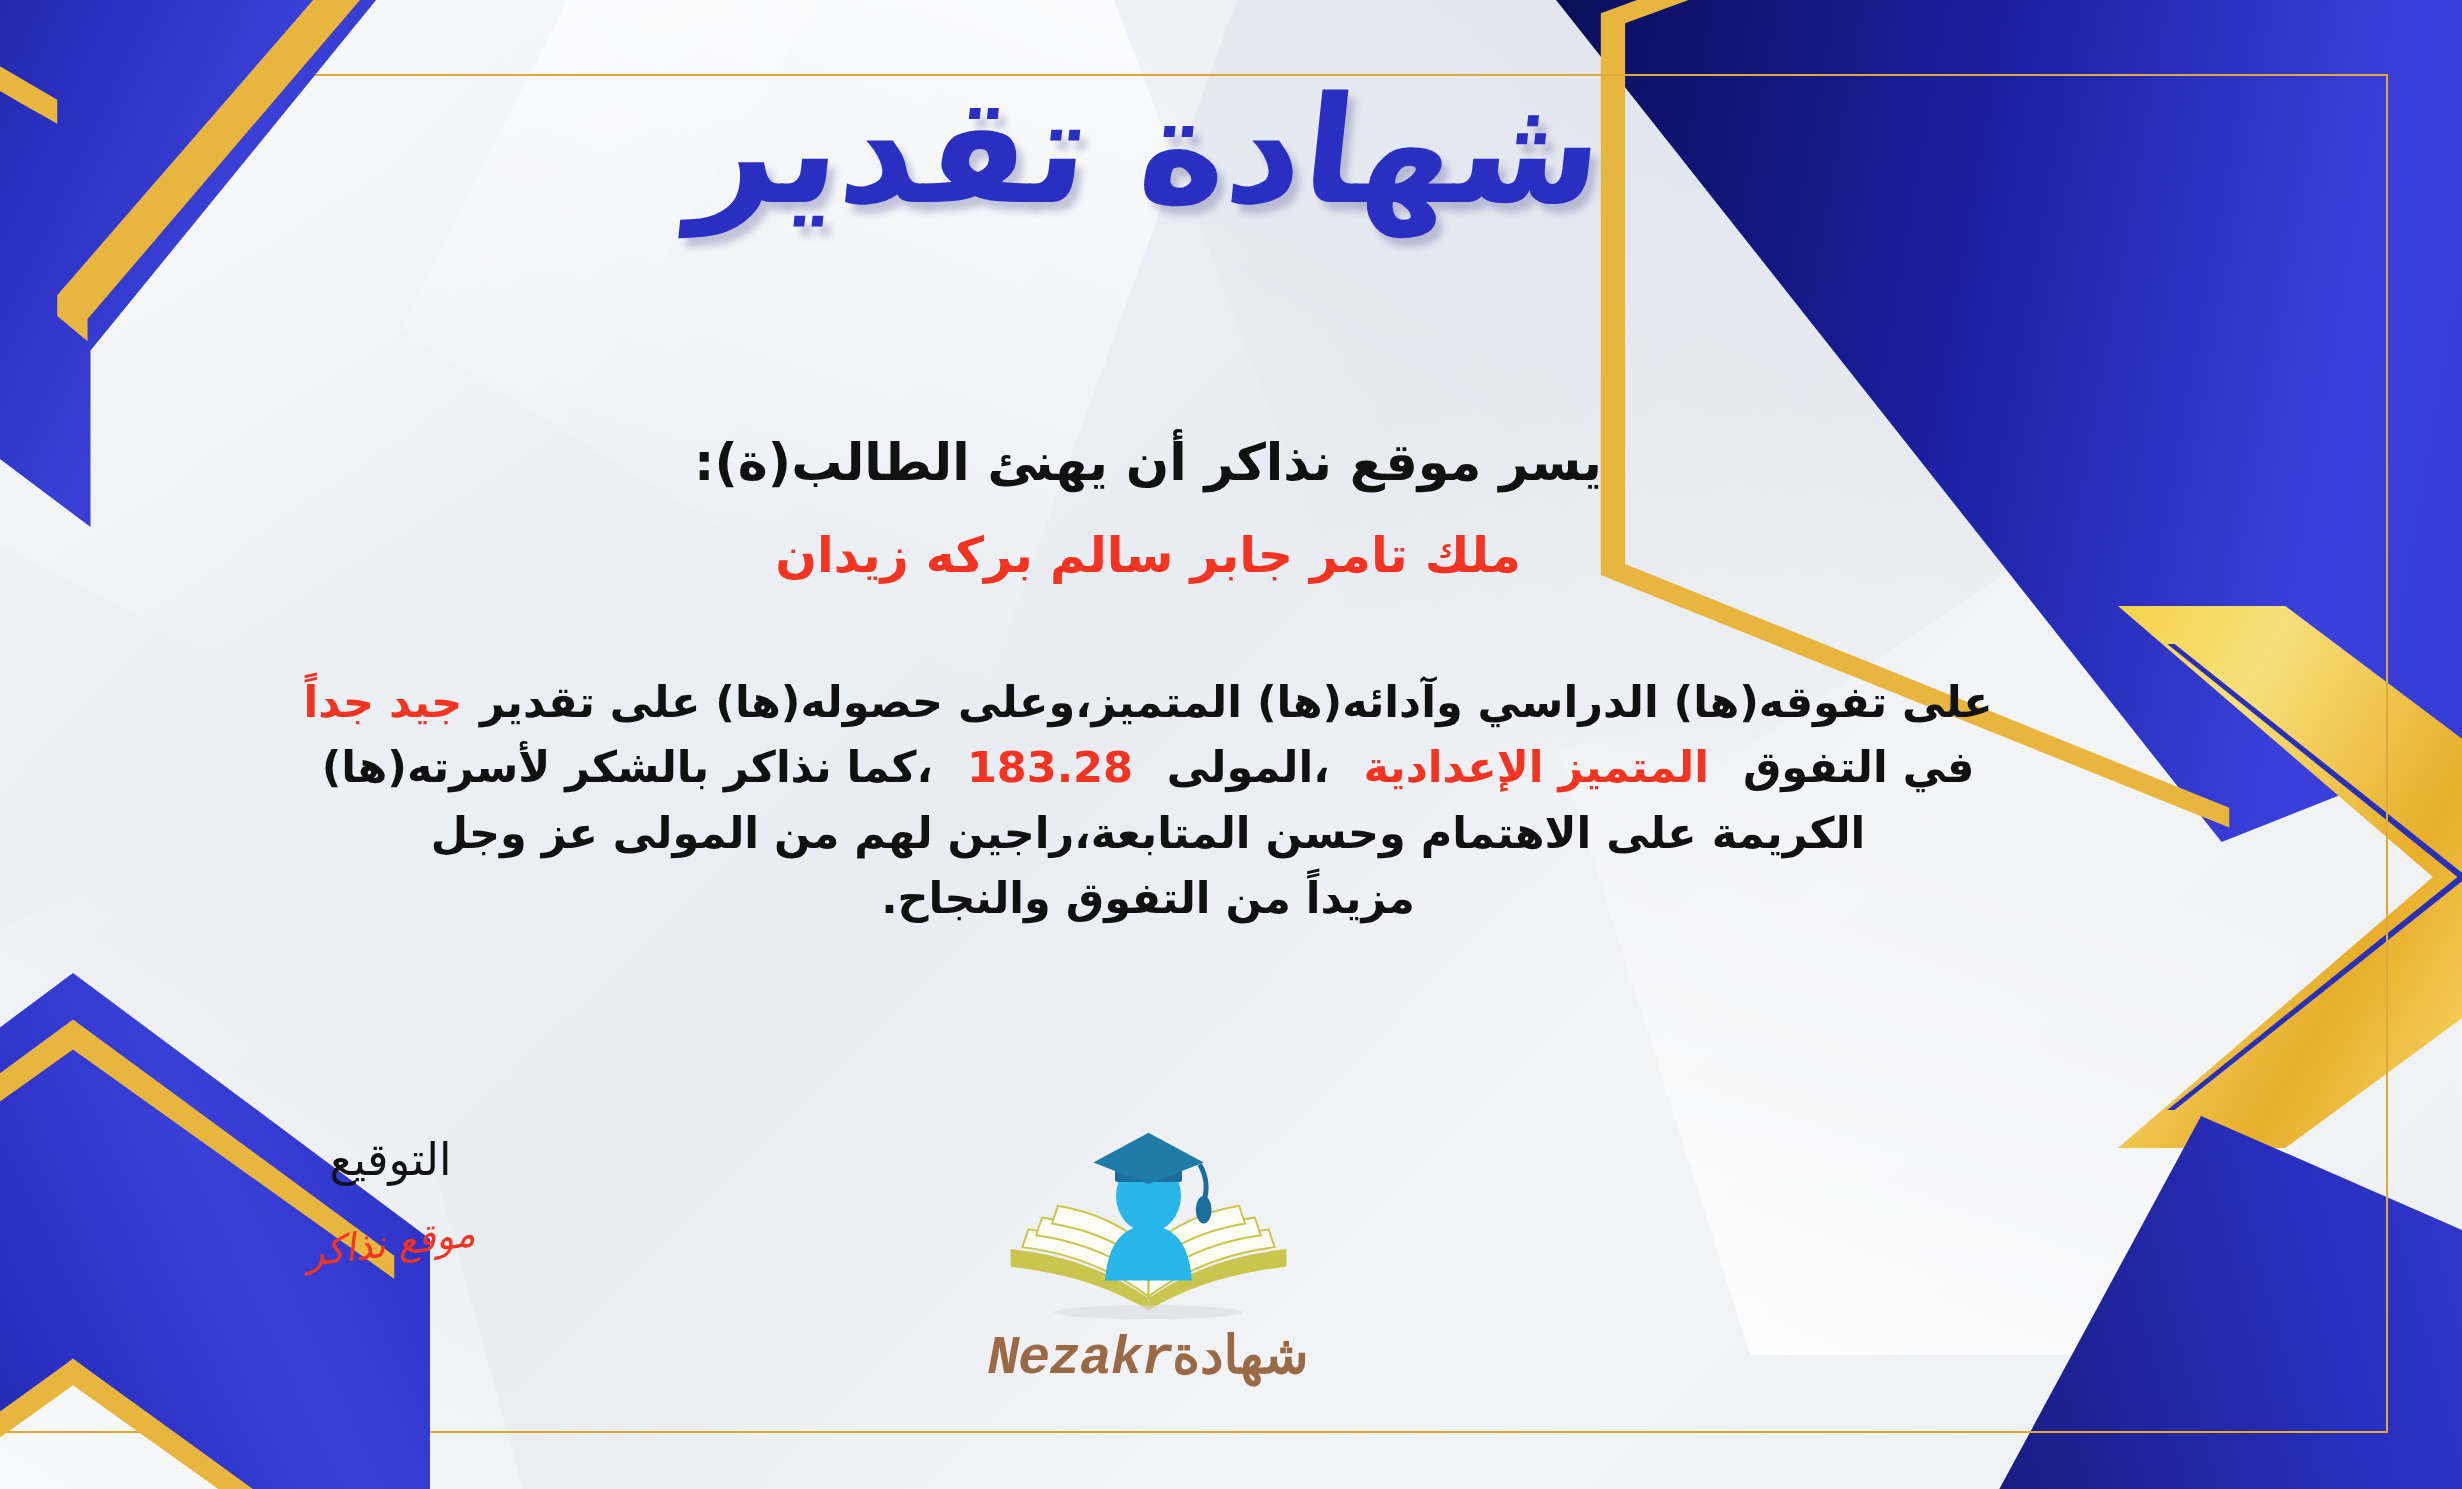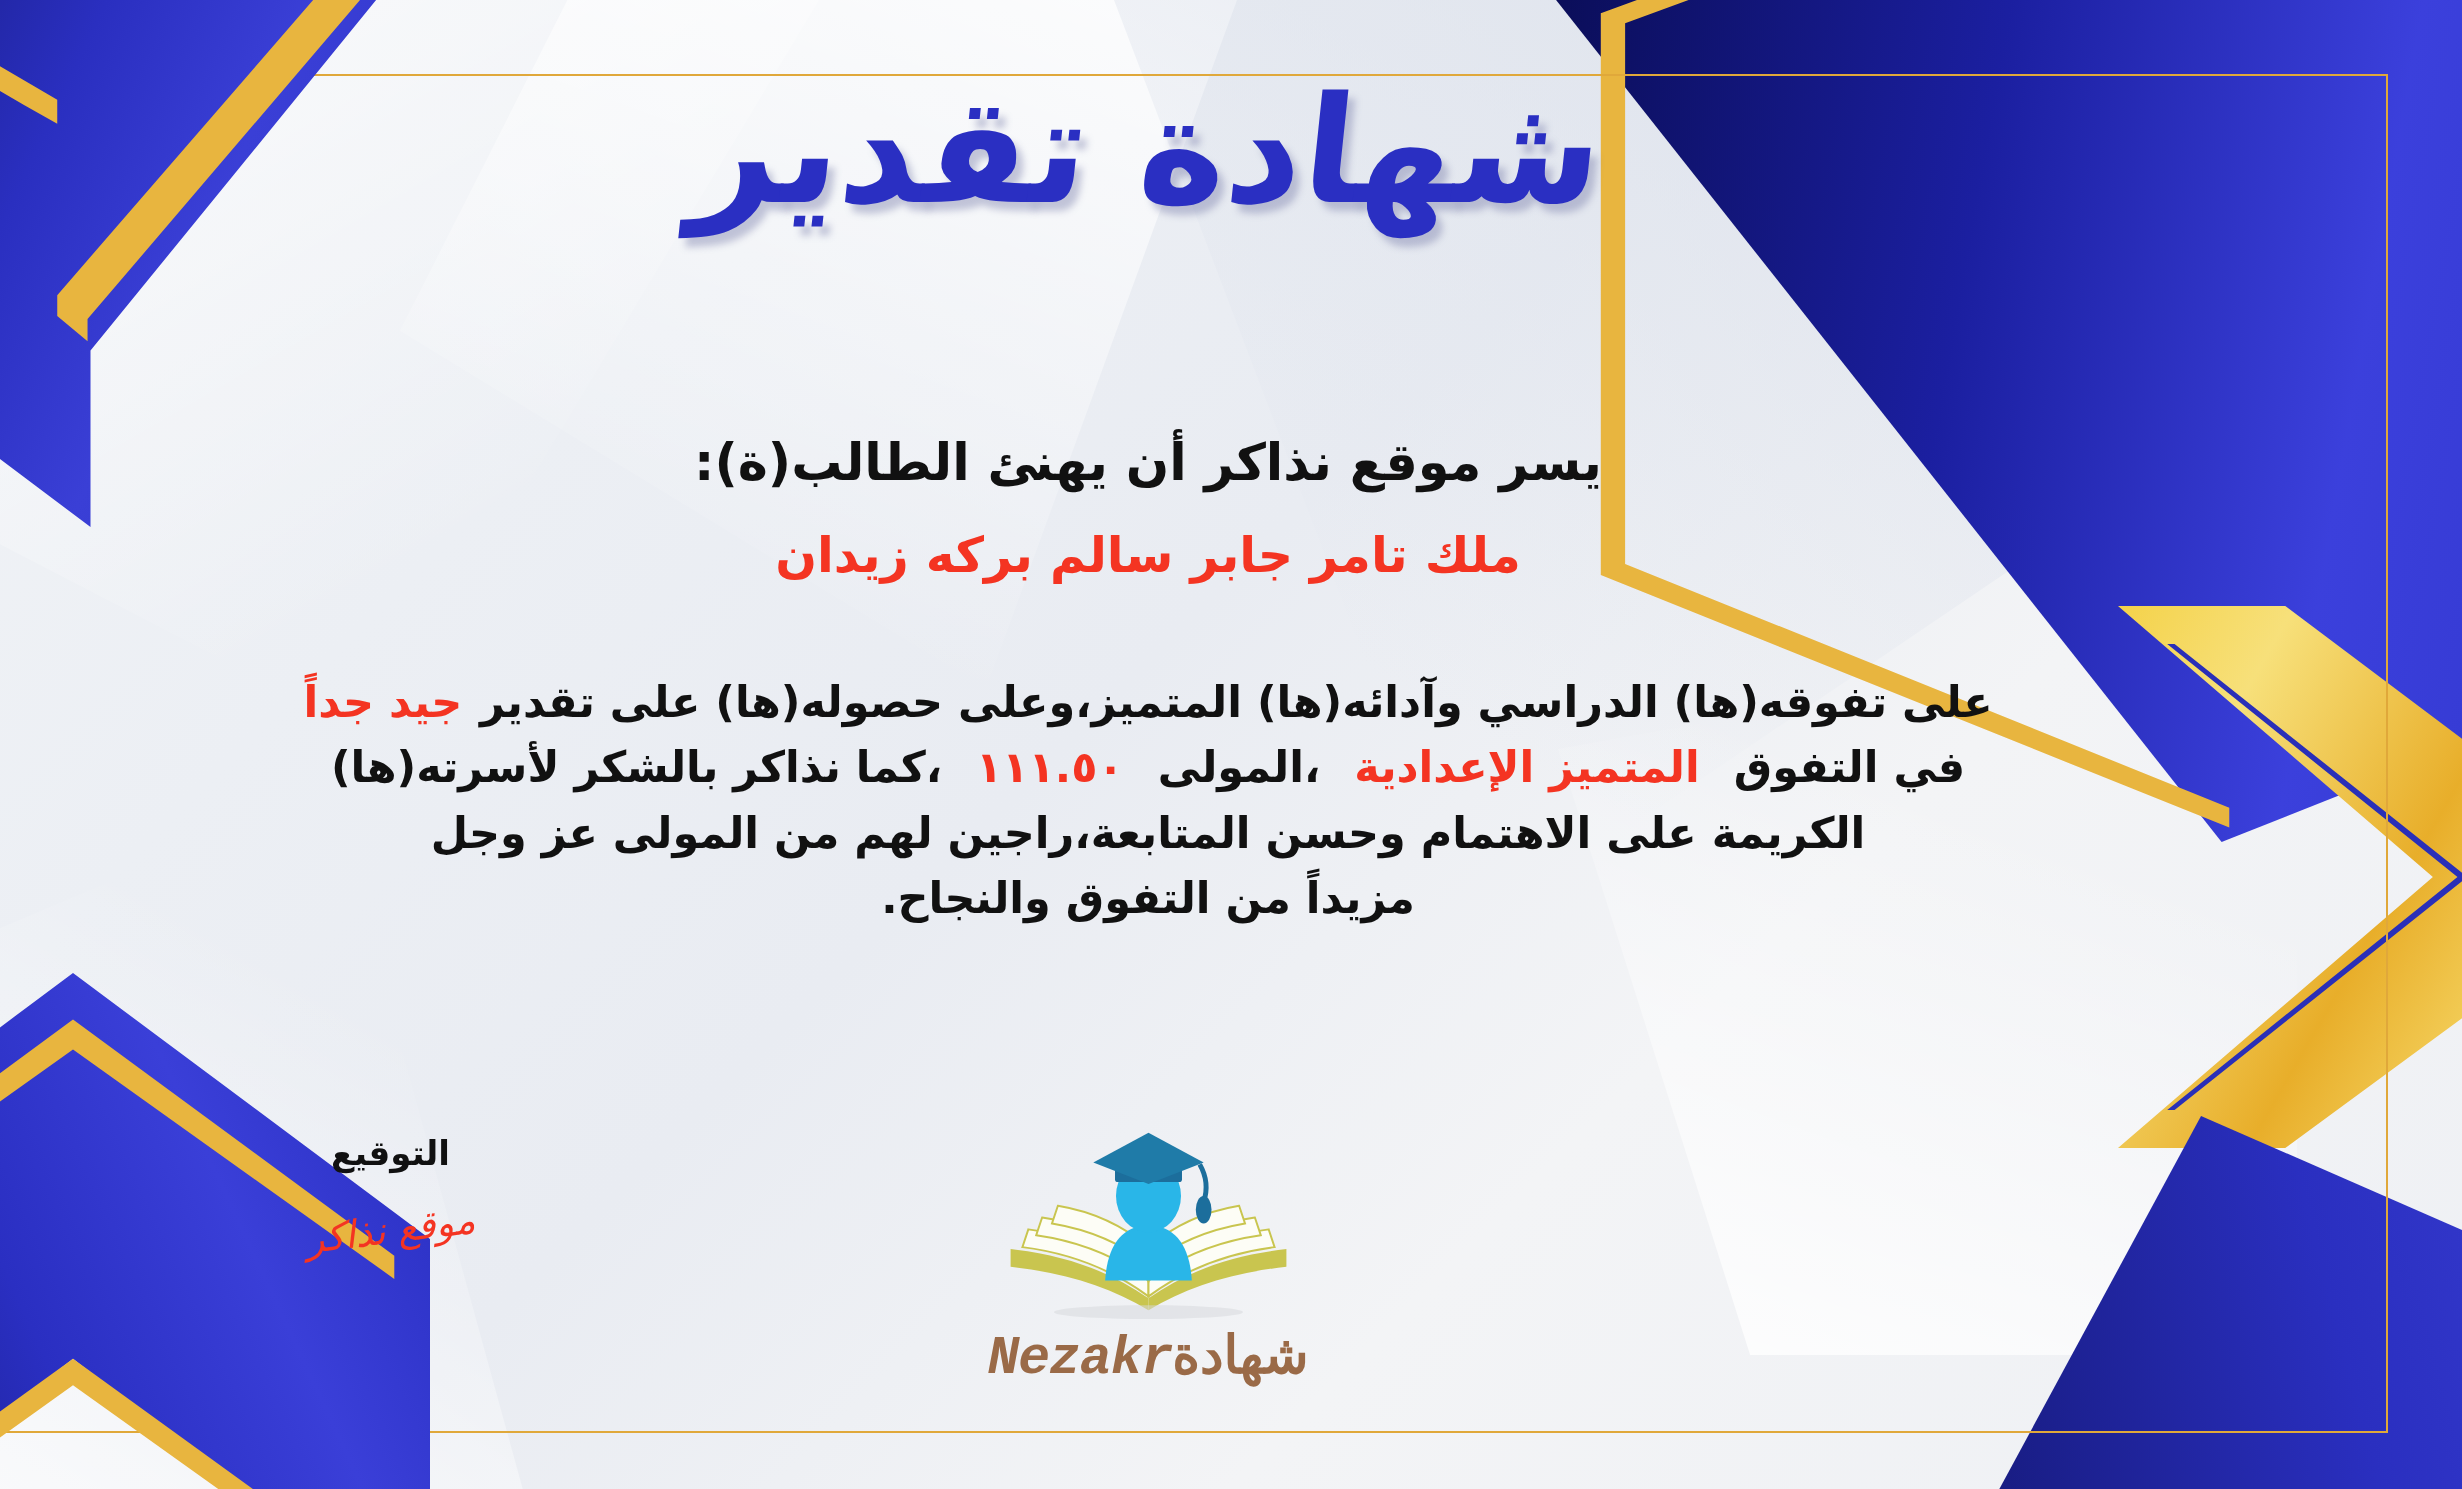--- a/index.html
+++ b/index.html
@@ -209,22 +209,22 @@
   
   .signature-block {
     position: absolute;
     top: 1133px;
     left: 384px;
     width: 345px;
     text-align: center;
     direction: rtl;
   }
   .signature-label {
-    font-size: 34px;
-    font-weight: 700;
+    font-size: 45px;
+    font-weight: 400;
     color: #111111;
   }
   .signature-mark {
     margin-top: 35px;
     font-family: "DejaVu Serif", "Liberation Serif", serif;
     font-size: 38px;
     font-style: italic;
     color: #f43422;
     transform: rotate(-7deg);
     display: inline-block;
@@ -296,21 +296,21 @@
     <div class="cert-title">شهادة تقدير</div>
 
     <div class="line-congrats">يسر موقع نذاكر أن يهنئ الطالب(ة):</div>
 
     <div class="line-name">ملك تامر جابر سالم بركه زيدان</div>
 
     <div class="body-block">
 
       <span class="body-line"><span>على تفوقه(ها) الدراسي وآدائه(ها) المتميز،وعلى حصوله(ها) على تقدير</span><span class="sp-sm"></span><span class="hl-red">جيد جداً</span></span>
 
-      <span class="body-line"><span>في التفوق</span><span class="sp"></span><span class="hl-red">المتميز الإعدادية</span><span class="sp"></span><span>،المولى</span><span class="sp"></span><span class="hl-red">١١١.٥٠</span><span class="sp"></span><span>،كما نذاكر بالشكر لأسرته(ها)</span></span>
+      <span class="body-line"><span>في التفوق</span><span class="sp"></span><span class="hl-red">المتميز الإعدادية</span><span class="sp"></span><span>،المولى</span><span class="sp"></span><span class="hl-red">183.28</span><span class="sp"></span><span>،كما نذاكر بالشكر لأسرته(ها)</span></span>
 
       <span class="body-line">الكريمة على الاهتمام وحسن المتابعة،راجين لهم من المولى عز وجل</span>
 
       <span class="body-line">مزيداً من التفوق والنجاح.</span>
     </div>
 
     <div class="signature-block">
       <div class="signature-label">التوقيع</div>
       <div class="signature-mark">موقع نذاكر</div>
     </div>

